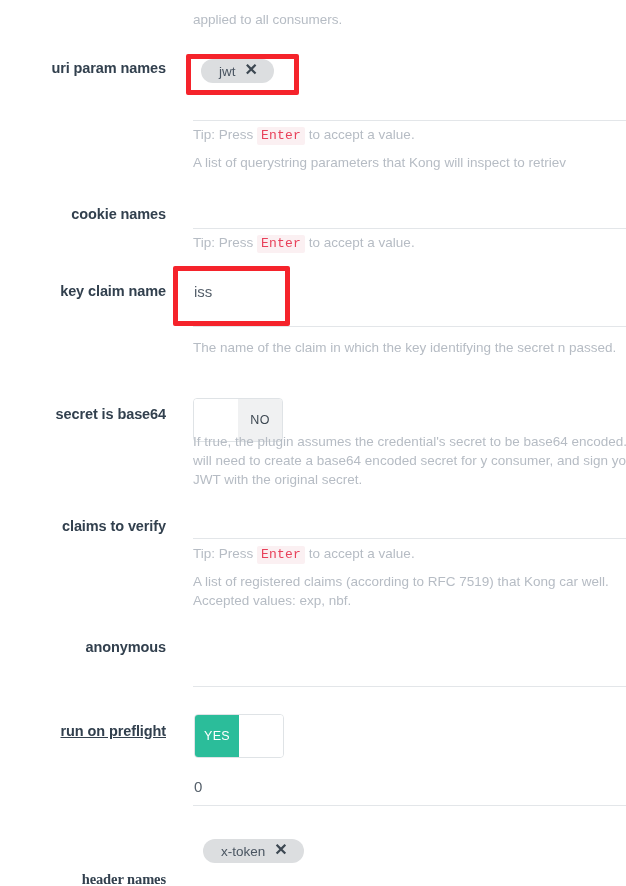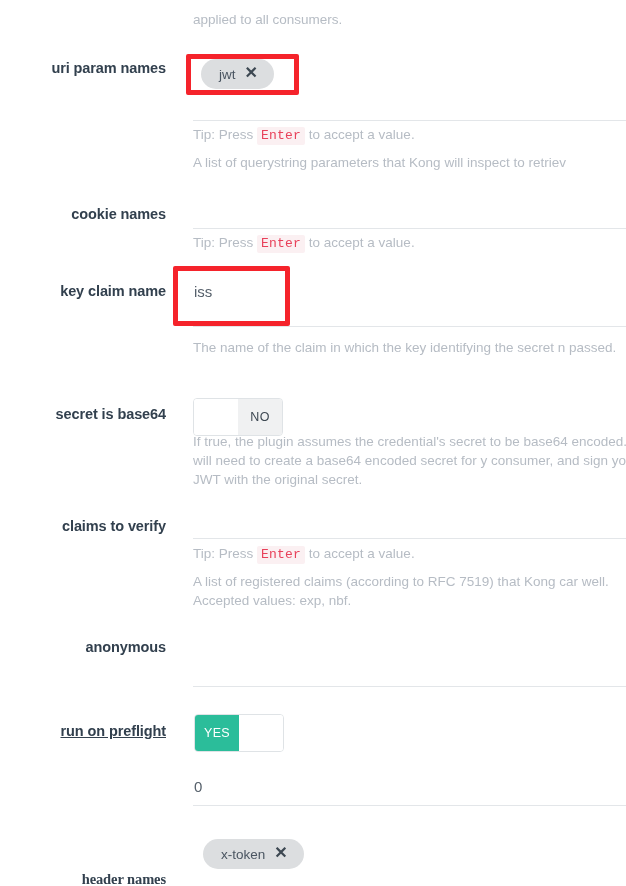--- a/index.html
+++ b/index.html
@@ -66,21 +66,21 @@
     border-radius: 2px;
     letter-spacing: 0.2px;
   }
 
   
   .chip {
     position: absolute;
     display: inline-flex;
     align-items: center;
     gap: 9px;
-    height: 30px;
+    height: 24px;
     padding: 0 16px 0 18px;
     background: #dcdee0;
     border-radius: 16px;
     font-size: 13.5px;
     color: #4a5561;
     white-space: nowrap;
   }
   .chip .chip-x {
     font-size: 16px;
     line-height: 1;
@@ -88,21 +88,21 @@
     color: #3d4852;
     cursor: pointer;
     transform: translateY(-1px);
   }
 
   
   .toggle {
     position: absolute;
     display: flex;
     width: 90px;
-    height: 38px;
+    height: 44px;
     border: 1px solid #dfe3e6;
     border-radius: 4px;
     overflow: hidden;
     background: #fff;
     cursor: pointer;
   }
   .toggle .pane {
     flex: 1 1 50%;
     display: flex;
     align-items: center;

